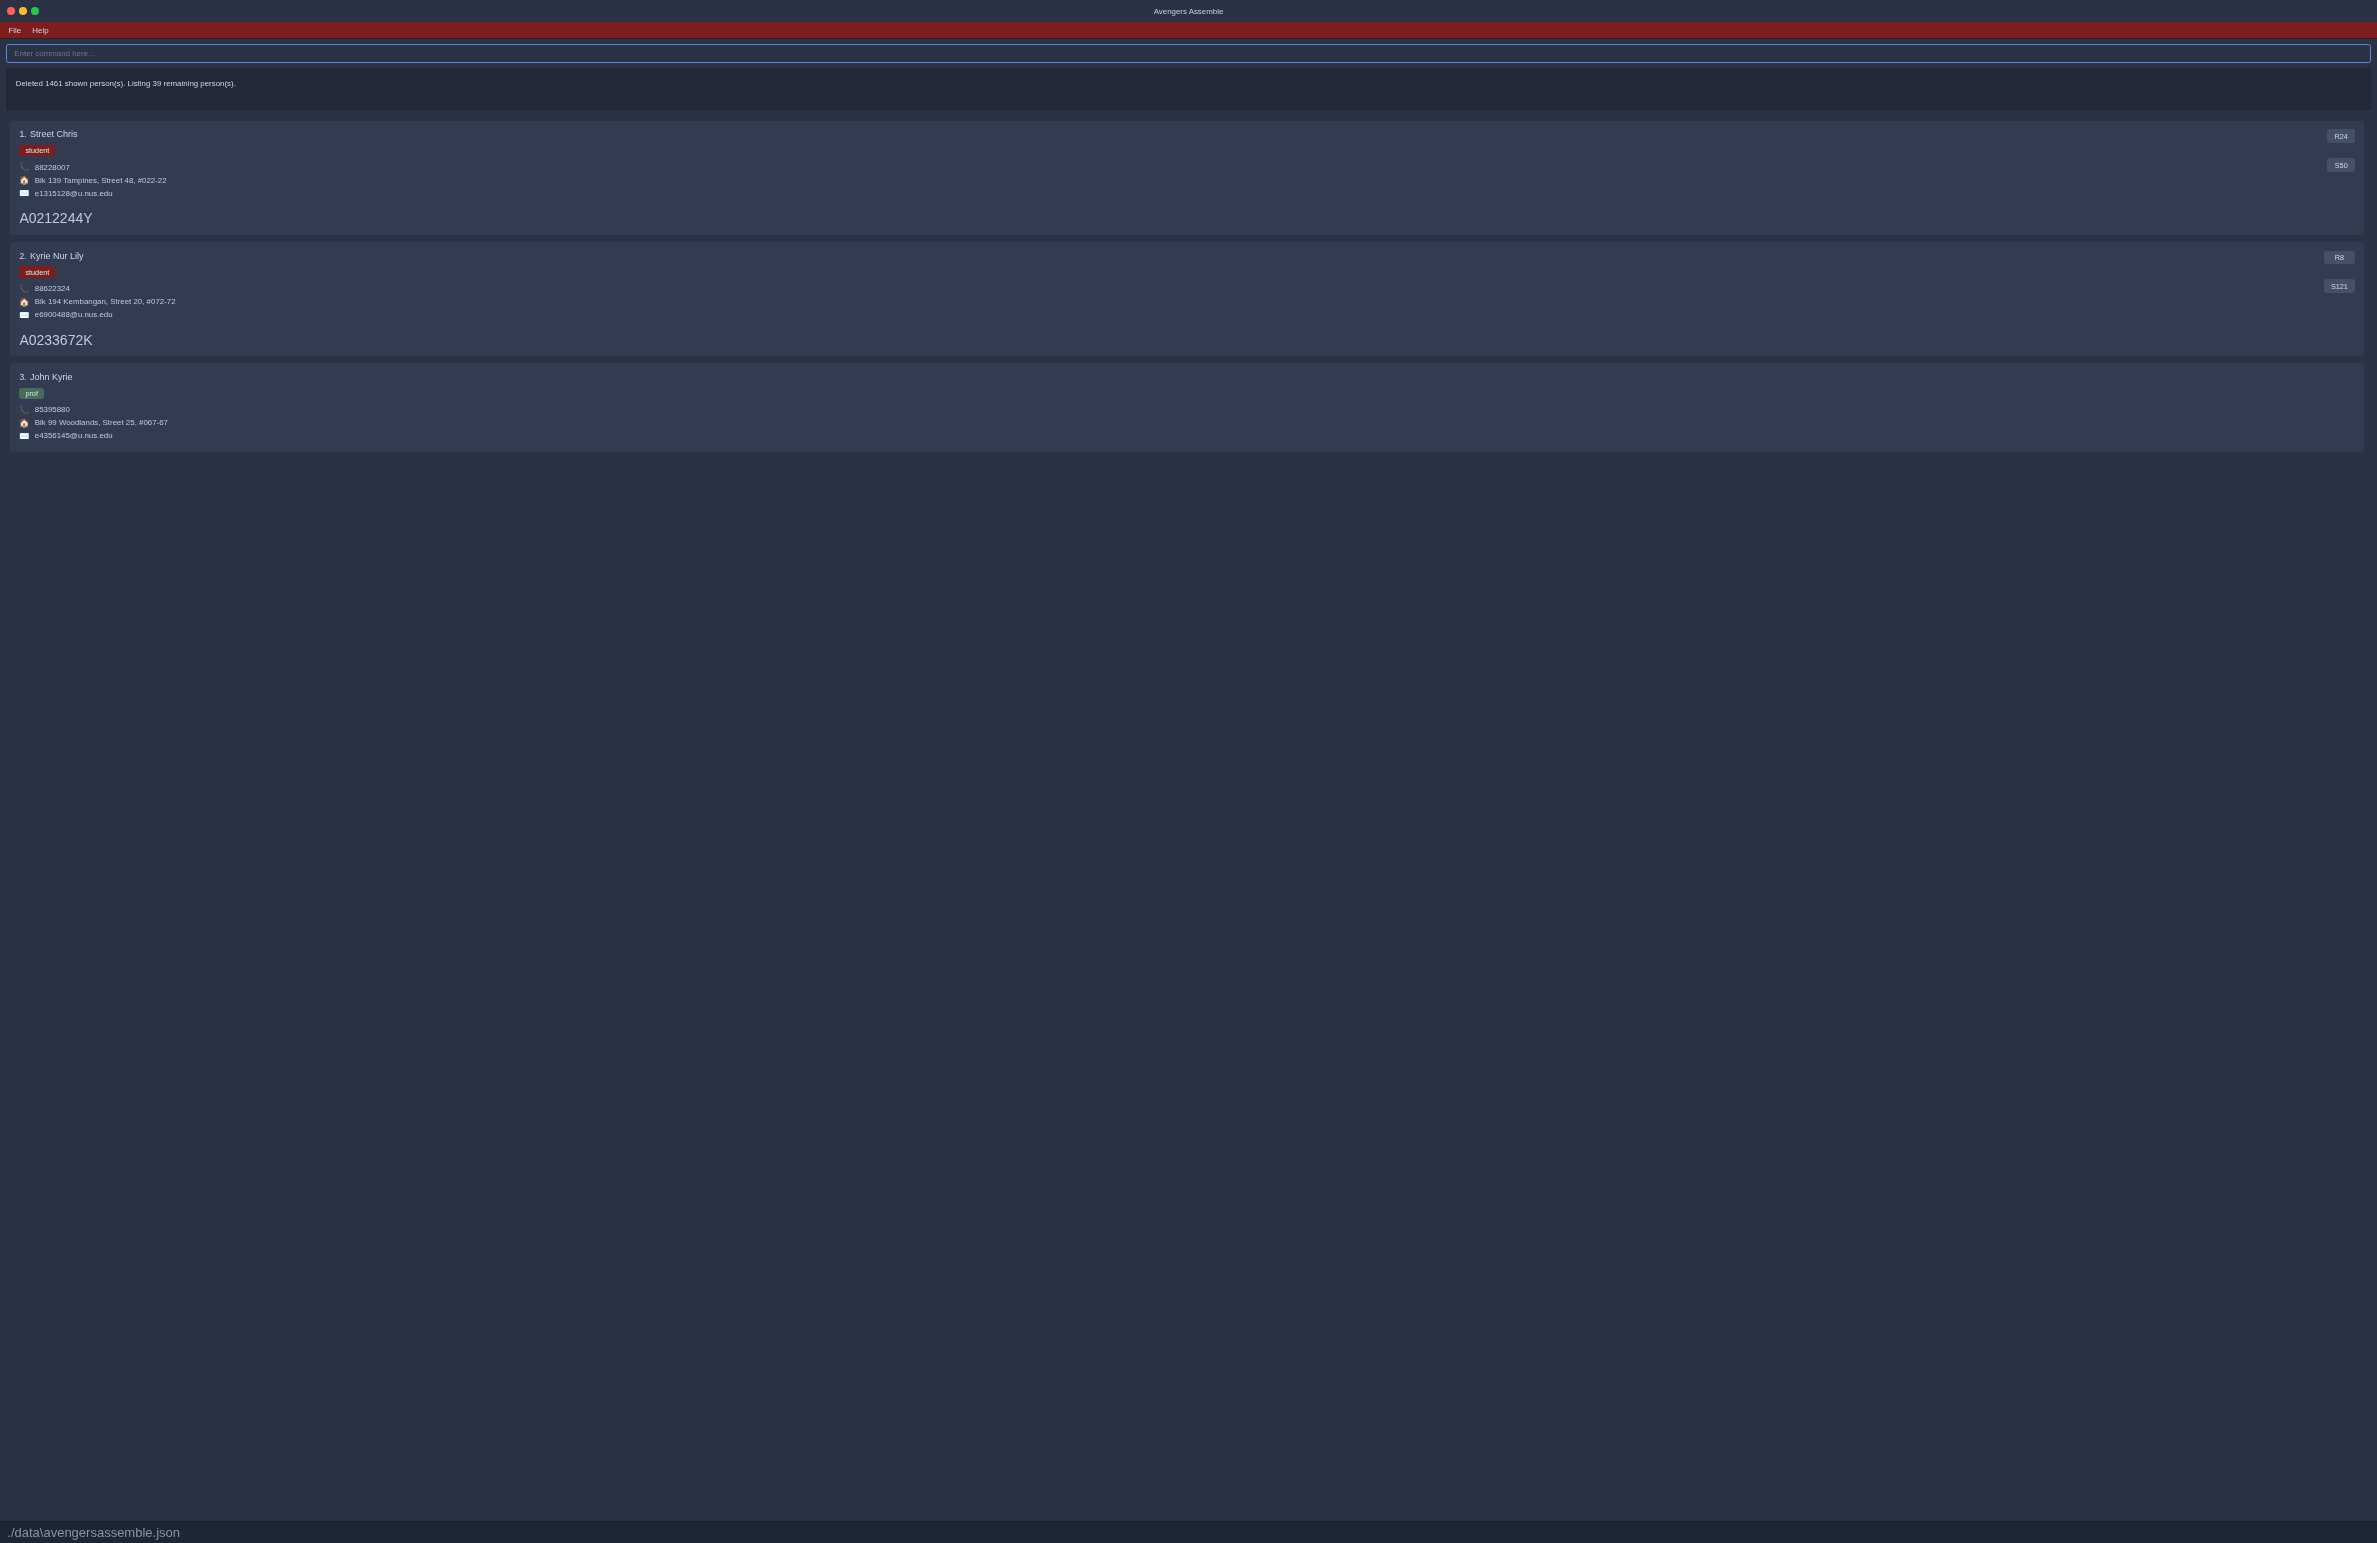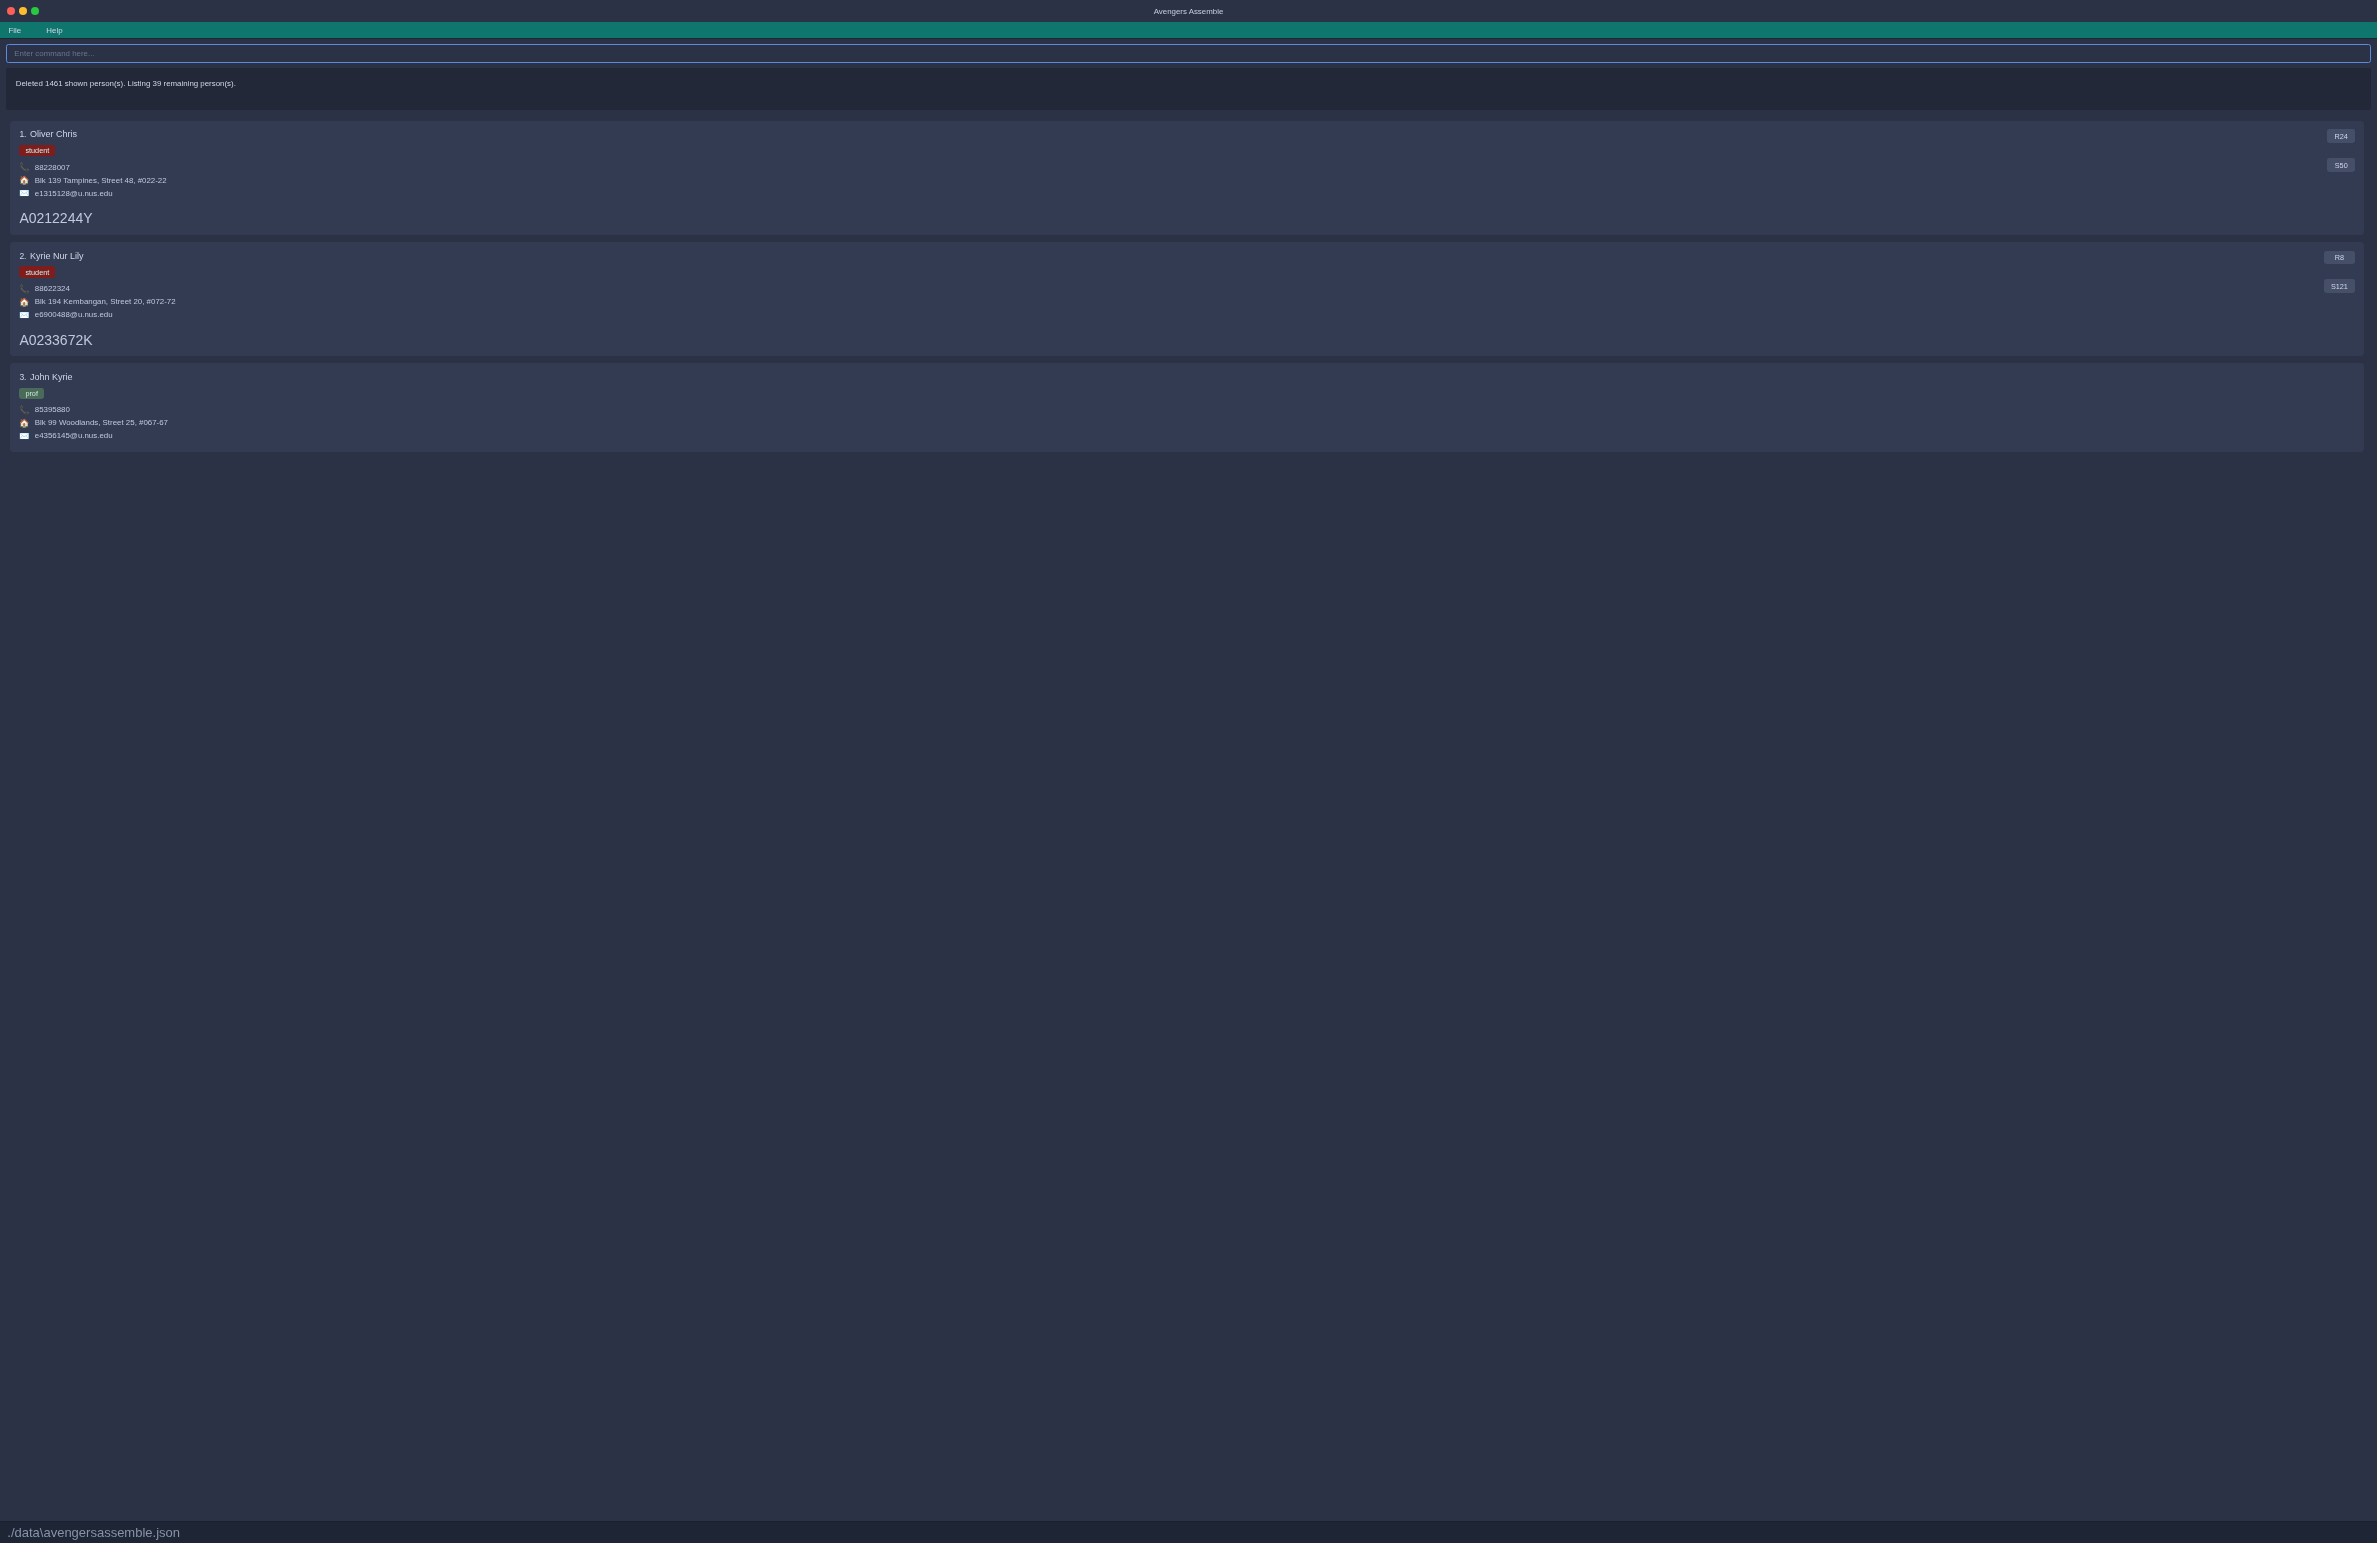--- a/index.html
+++ b/index.html
@@ -49,24 +49,24 @@
       height: 7.9px;
       border-radius: 50%;
     }
 
     .traffic-light.close { background: #ff5f57; }
     .traffic-light.minimize { background: #ffbd2e; }
     .traffic-light.maximize { background: #28c840; }
 
     
     .menu-bar {
-      background: #0f766e;
+      background: #7f1d1d;
       padding: 2.4px 4.8px;
       display: flex;
-      gap: 18px;
+      gap: 4px;
       border-bottom: 0.6px solid #1e2535;
       flex-shrink: 0;
     }
 
     .menu-item {
       font-size: 7.9px;
       color: #d0d6e8;
       cursor: pointer;
       padding: 1.2px 3.6px;
     }
@@ -294,21 +294,21 @@
 
     <div class="persons-list">
 
       <div class="person-card">
         <div class="card-actions">
           <button class="action-btn">R24</button>
           <button class="action-btn">S50</button>
         </div>
         <div class="person-header">
           <span class="person-number">1.</span>
-          <span class="person-name">Oliver Chris</span>
+          <span class="person-name">Street Chris</span>
         </div>
         <div class="role-badge student">student</div>
         <div class="person-detail">
           <span class="detail-icon">📞</span>
           <span>88228007</span>
         </div>
         <div class="person-detail">
           <span class="detail-icon">🏠</span>
           <span>Blk 139 Tampines, Street 48, #022-22</span>
         </div>

